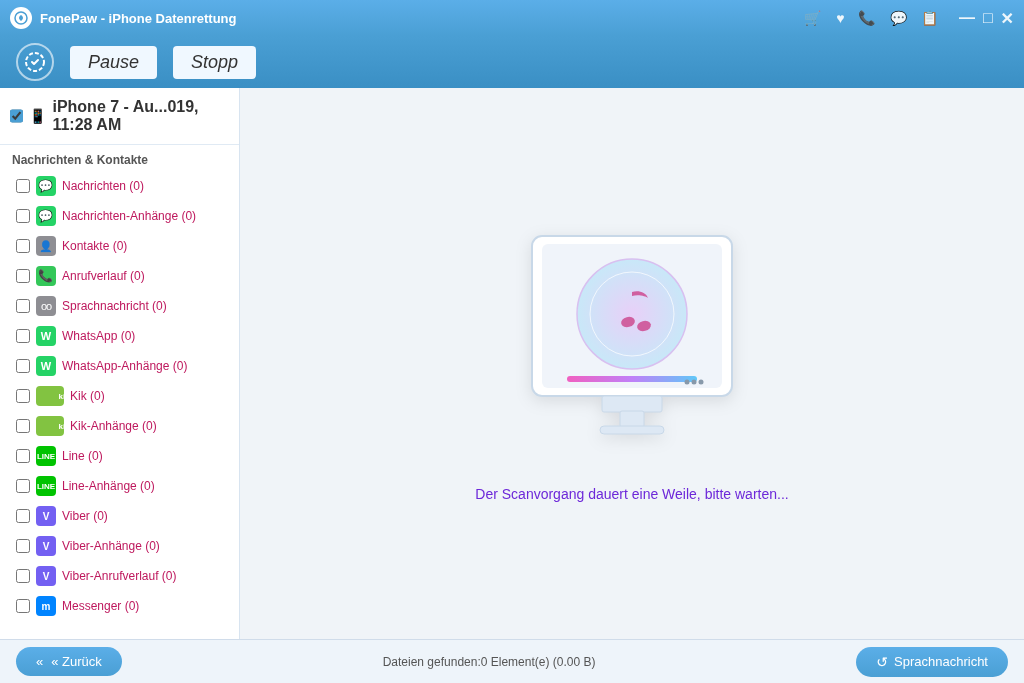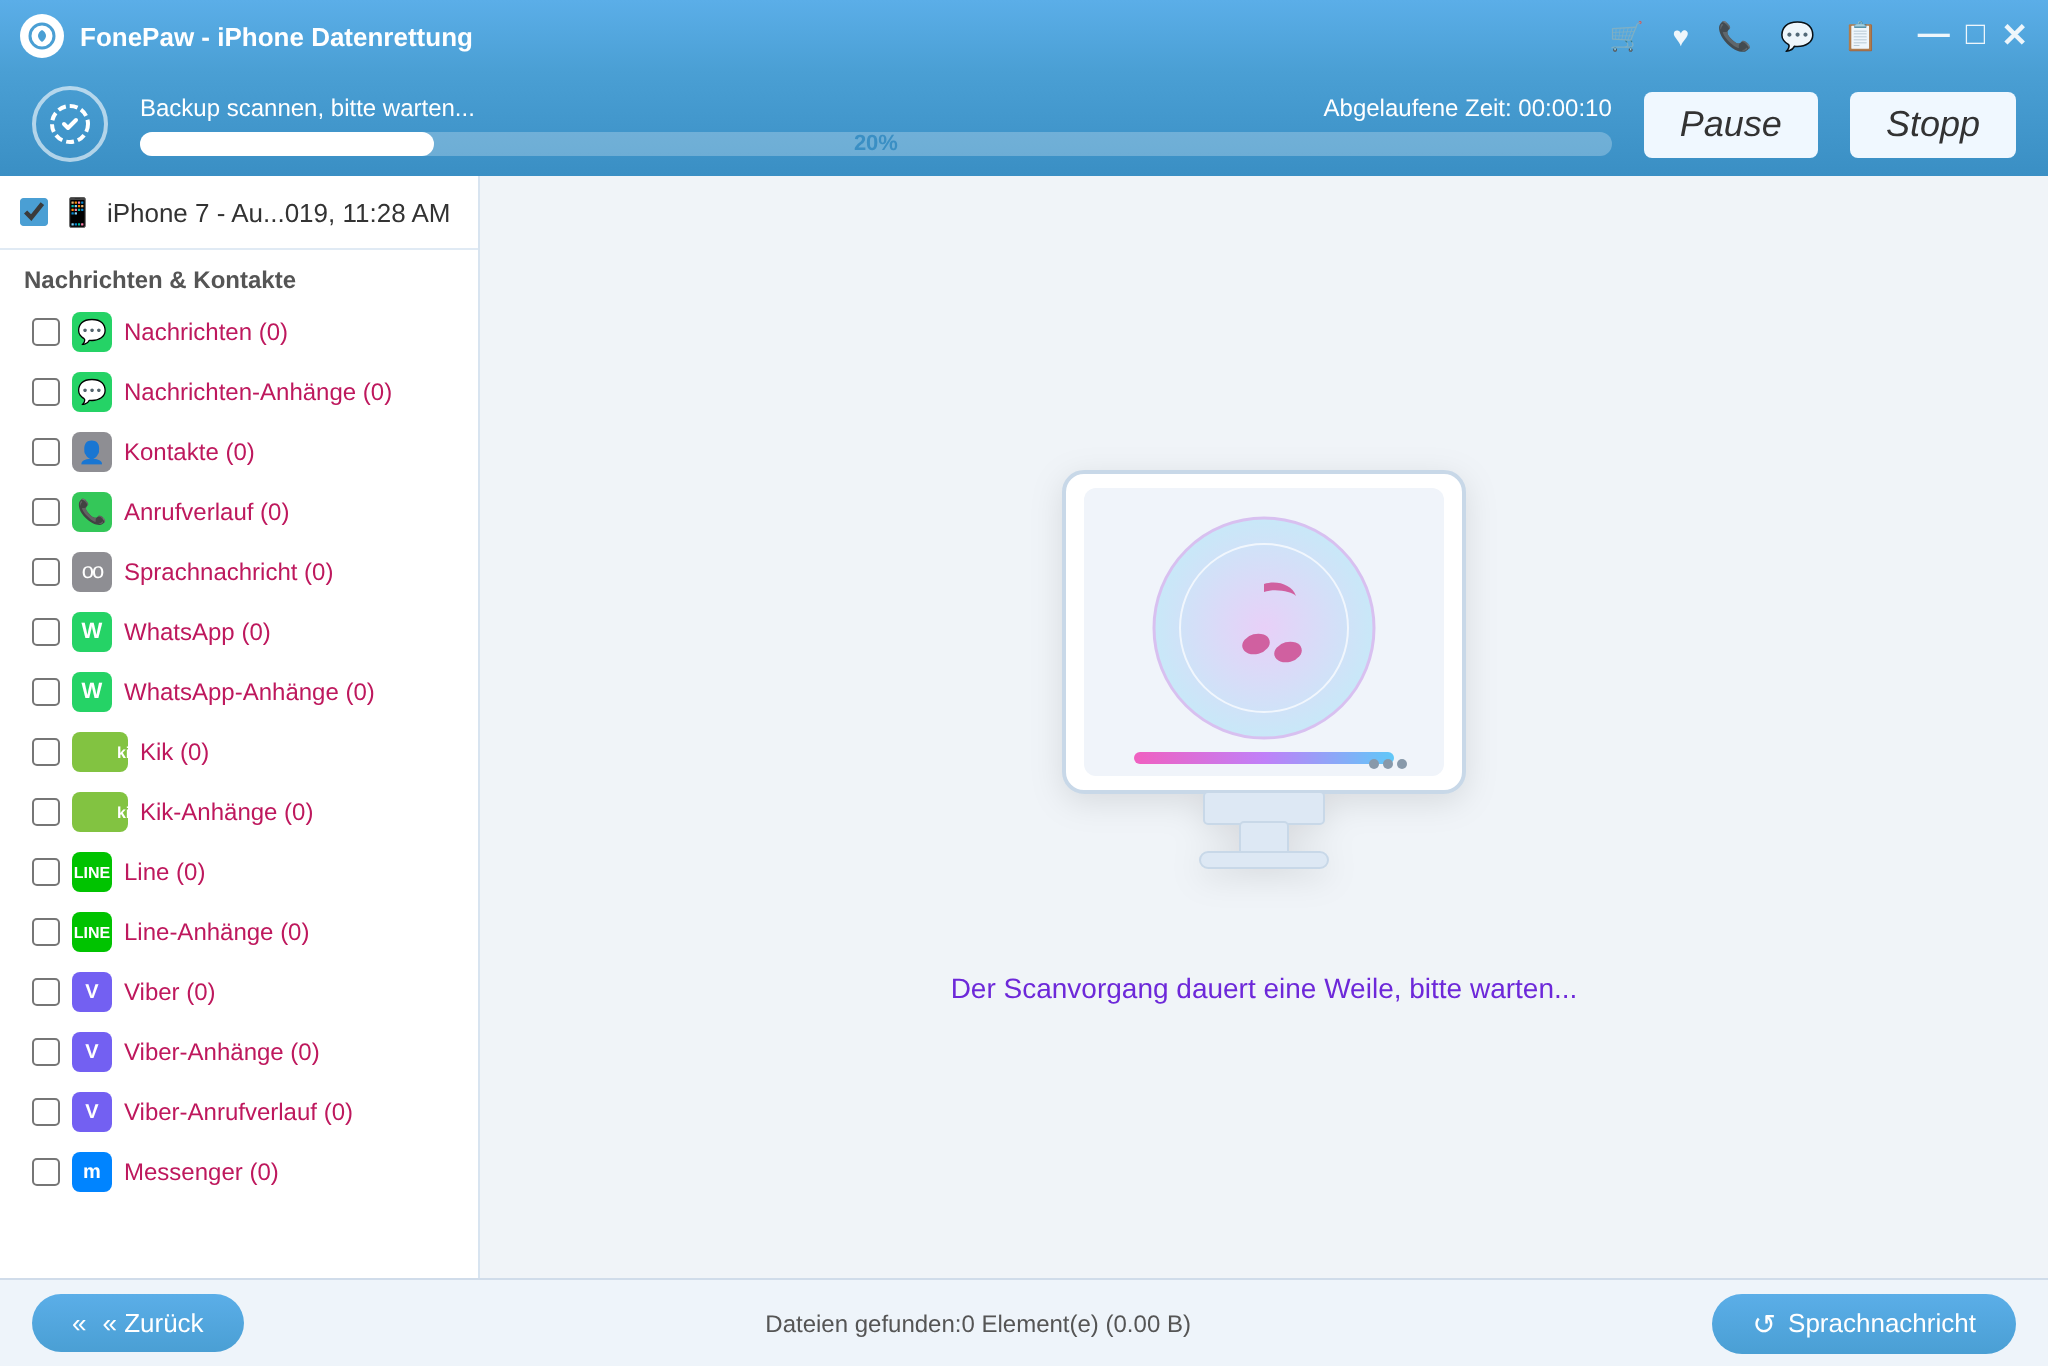--- a/index.html
+++ b/index.html
@@ -173,23 +173,23 @@
     .device-checkbox {
       width: 14px;
       height: 14px;
       accent-color: #4a9fd4;
     }
     .phone-icon {
       font-size: 14px;
       color: #4a9fd4;
     }
     .device-label {
-      font-size: 13px;
+      font-size: 16px;
       color: #333;
-      font-weight: 400;
+      font-weight: 700;
     }
 
     .section-header {
       padding: 8px 12px 4px 12px;
       font-size: 12px;
       color: #555;
       font-weight: 600;
     }
 
     .sidebar-item {
@@ -324,30 +324,20 @@
     <span>✕</span>
   </div>
 </div>
 
 <div id="progress-bar-area">
   <div class="scan-icon">
     <svg width="22" height="22" viewBox="0 0 22 22" fill="none">
       <circle cx="11" cy="11" r="9" stroke="white" stroke-width="2" stroke-dasharray="4 2"></circle>
       <path d="M8 11 L10 13 L14 9" stroke="white" stroke-width="2" stroke-linecap="round" stroke-linejoin="round"></path>
     </svg>
-  </div>
-  <div class="progress-section">
-    <div class="progress-label-row">
-      <span>Backup scannen, bitte warten...</span>
-      <span>Abgelaufene Zeit: 00:00:10</span>
-    </div>
-    <div class="progress-track">
-      <div class="progress-fill"></div>
-      <span class="progress-percent">20%</span>
-    </div>
   </div>
   <button class="btn-pause">Pause</button>
   <button class="btn-stop">Stopp</button>
 </div>
 
 <div id="main-area">
 
   <div id="sidebar">
 
     <div class="device-header">

